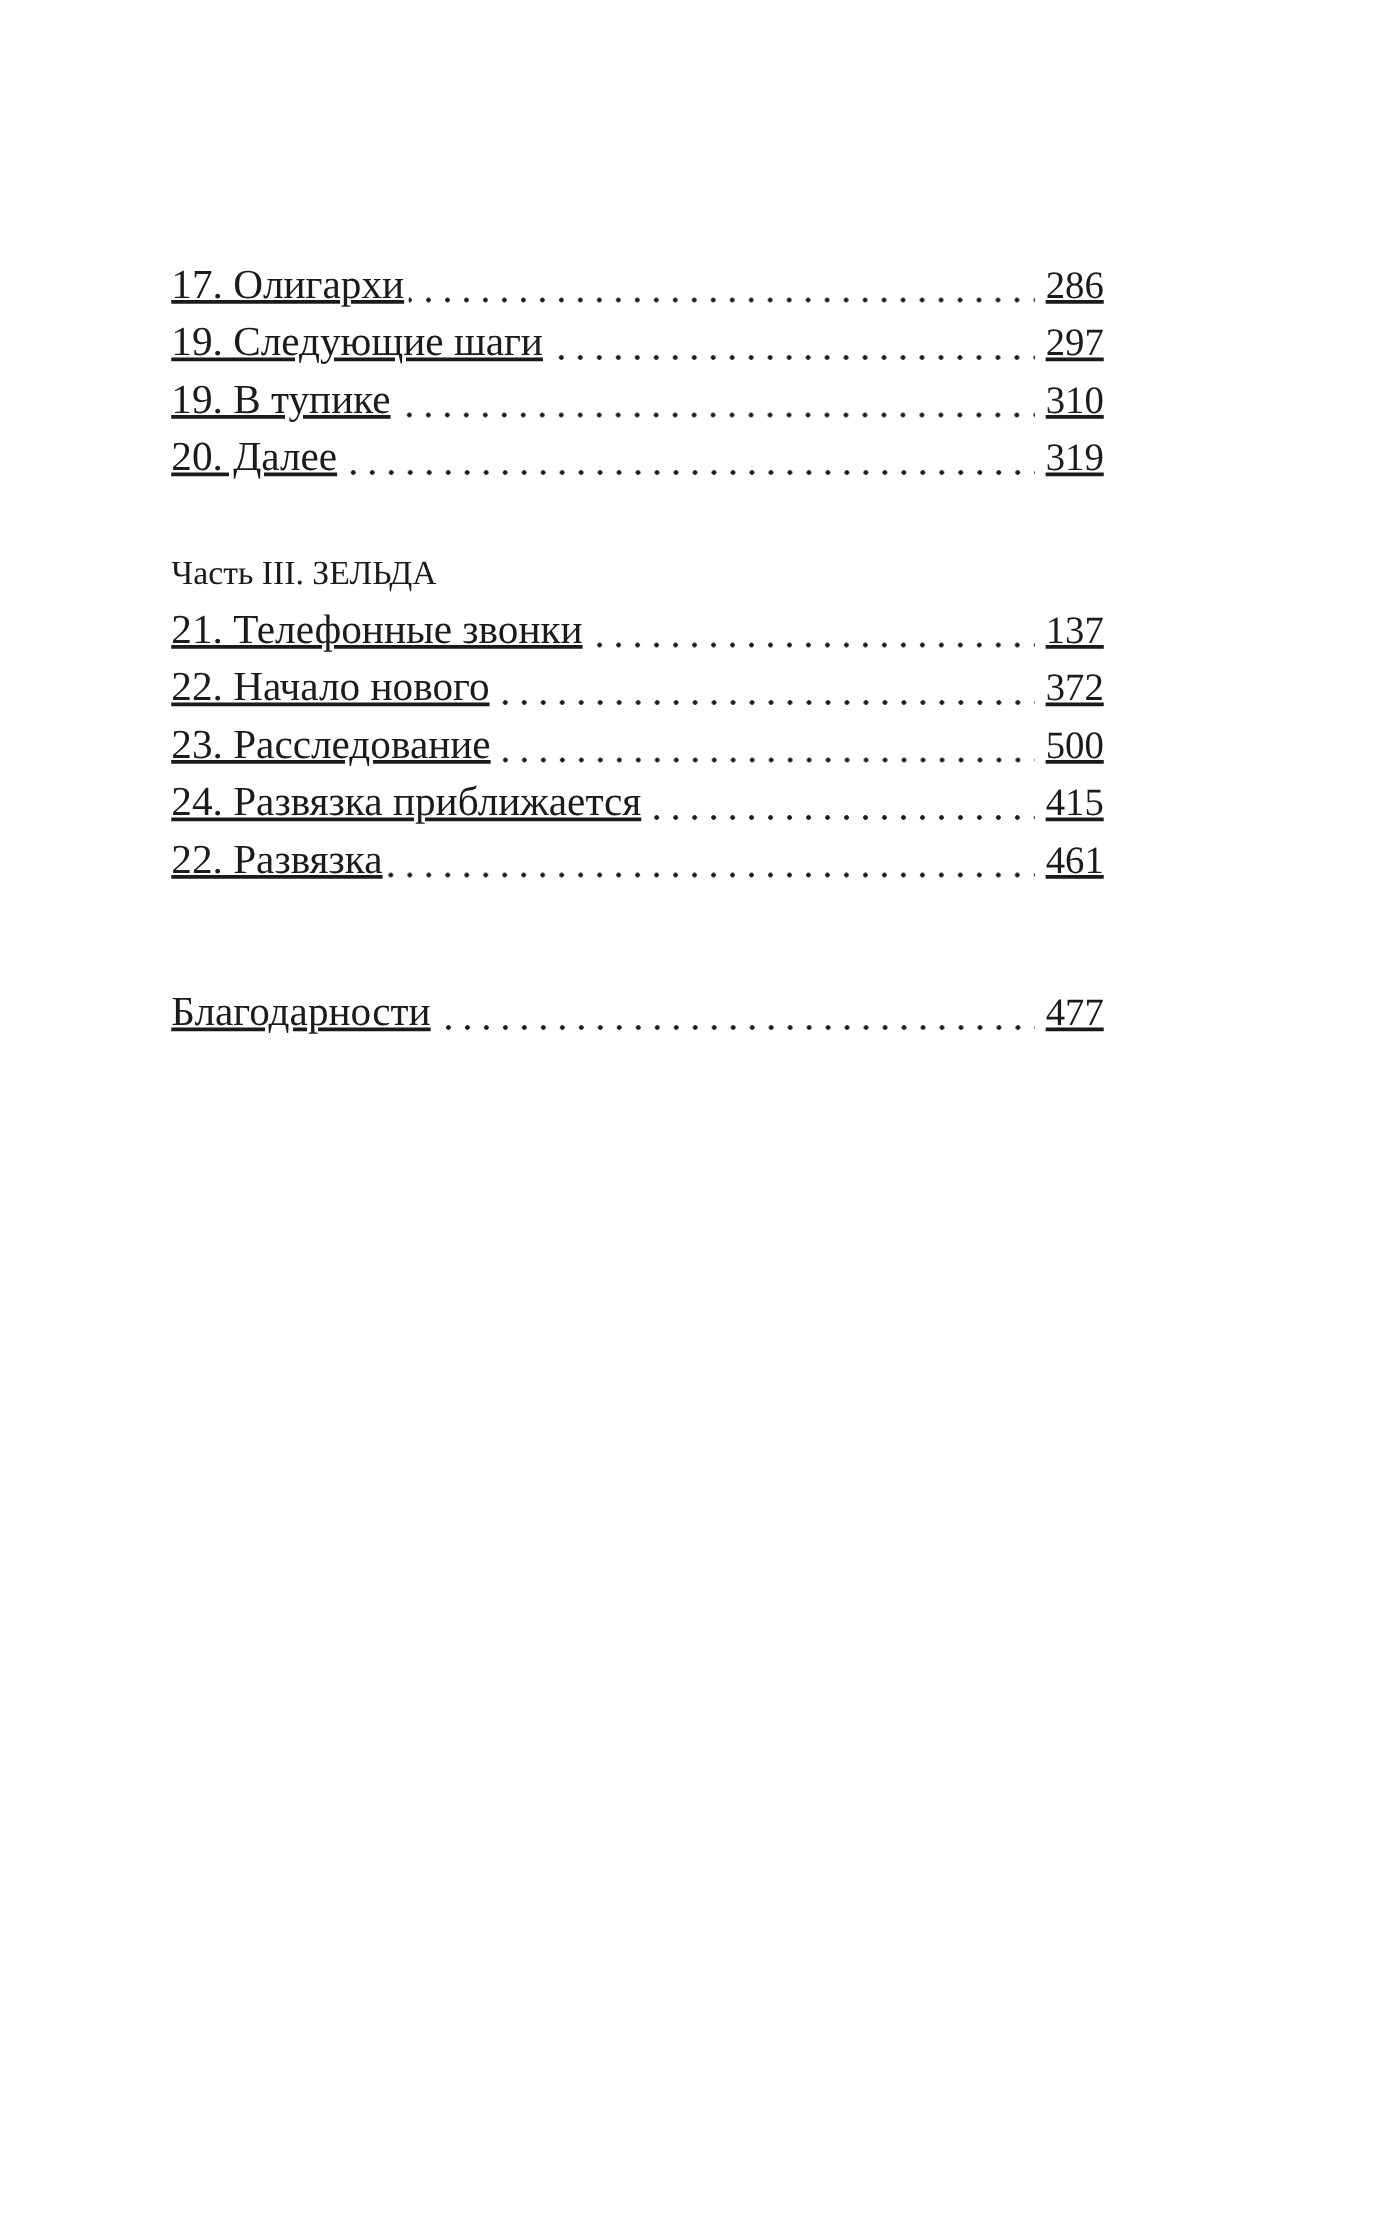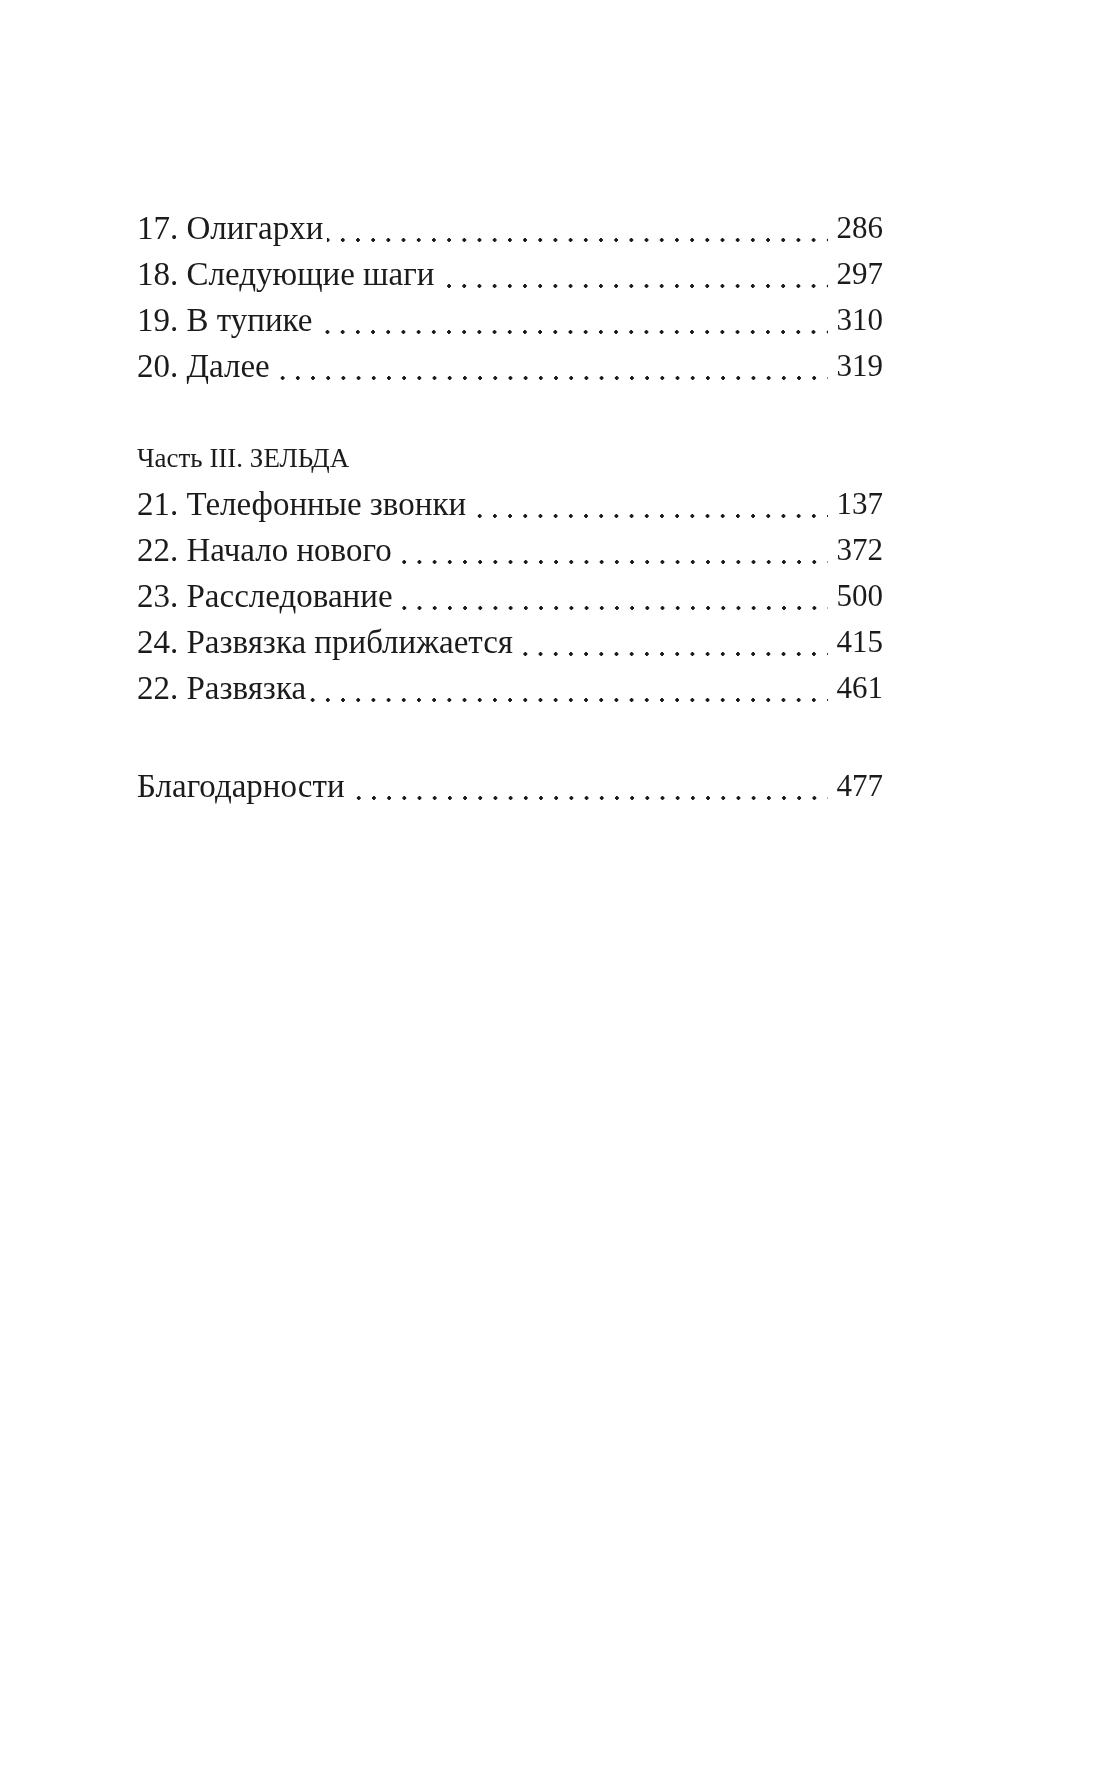--- a/index.html
+++ b/index.html
@@ -16,31 +16,32 @@
     font-family: "Liberation Serif", "DejaVu Serif", serif;
     overflow: hidden;
   }
   .toc {
     position: absolute;
     left: 137px;
     top: 205px;
     width: 746px;
   }
   .toc-section { }
-  .toc-section:last-child { margin-top: 52px; }
+  .toc-section:last-child { margin-top: 76px; }
   .part-heading {
     font-size: 27px;
     line-height: 46px;
     margin-top: 46px;
     white-space: nowrap;
   }
   .toc-row {
     display: flex;
     height: 46px;
     cursor: default;
+    text-decoration: underline;
   }
   .toc-title {
     flex: 0 0 auto;
     font-size: 33px;
     line-height: 46px;
     white-space: nowrap;
   }
   .toc-leader {
     flex: 1 1 auto;
     margin-left: 4px;
@@ -62,21 +63,21 @@
 
 <div class="book-page" style="background: rgb(255, 255, 255); color: rgb(27, 27, 27);">
   <div class="toc" id="toc-root">
       <div class="toc-section">
         <div class="toc-row">
           <span class="toc-title">17. Олигархи</span>
           <span class="toc-leader"></span>
           <span class="toc-page">286</span>
         </div>
         <div class="toc-row">
-          <span class="toc-title">18. Следующие шаги</span>
+          <span class="toc-title">19. Следующие шаги</span>
           <span class="toc-leader"></span>
           <span class="toc-page">297</span>
         </div>
         <div class="toc-row">
           <span class="toc-title">19. В тупике</span>
           <span class="toc-leader"></span>
           <span class="toc-page">310</span>
         </div>
         <div class="toc-row">
           <span class="toc-title">20. Далее</span>

